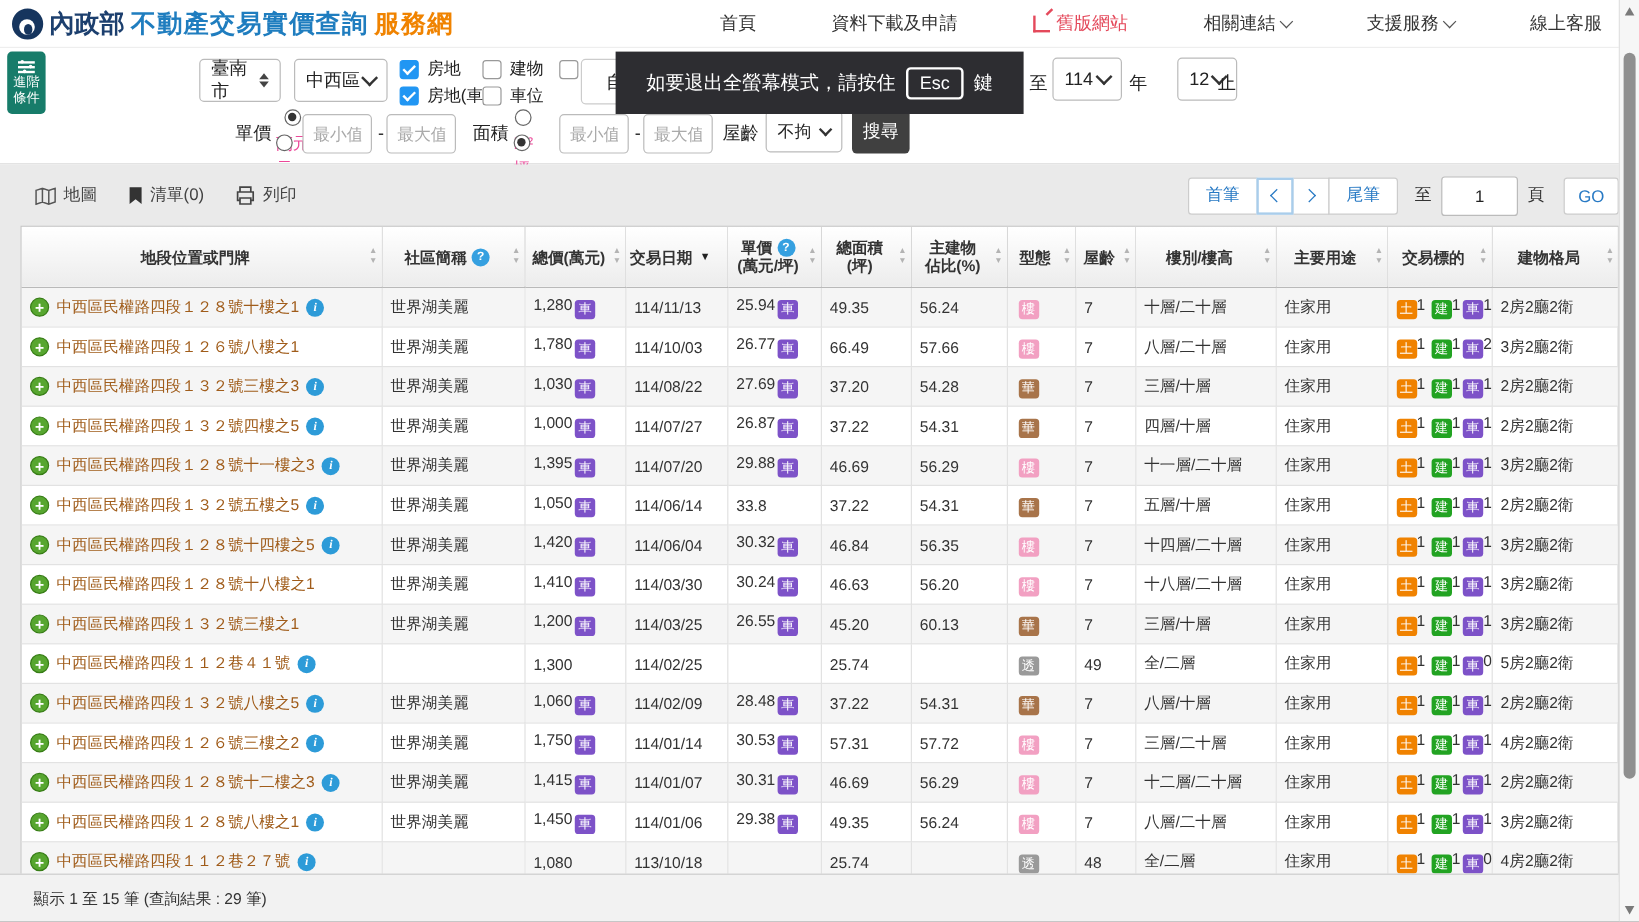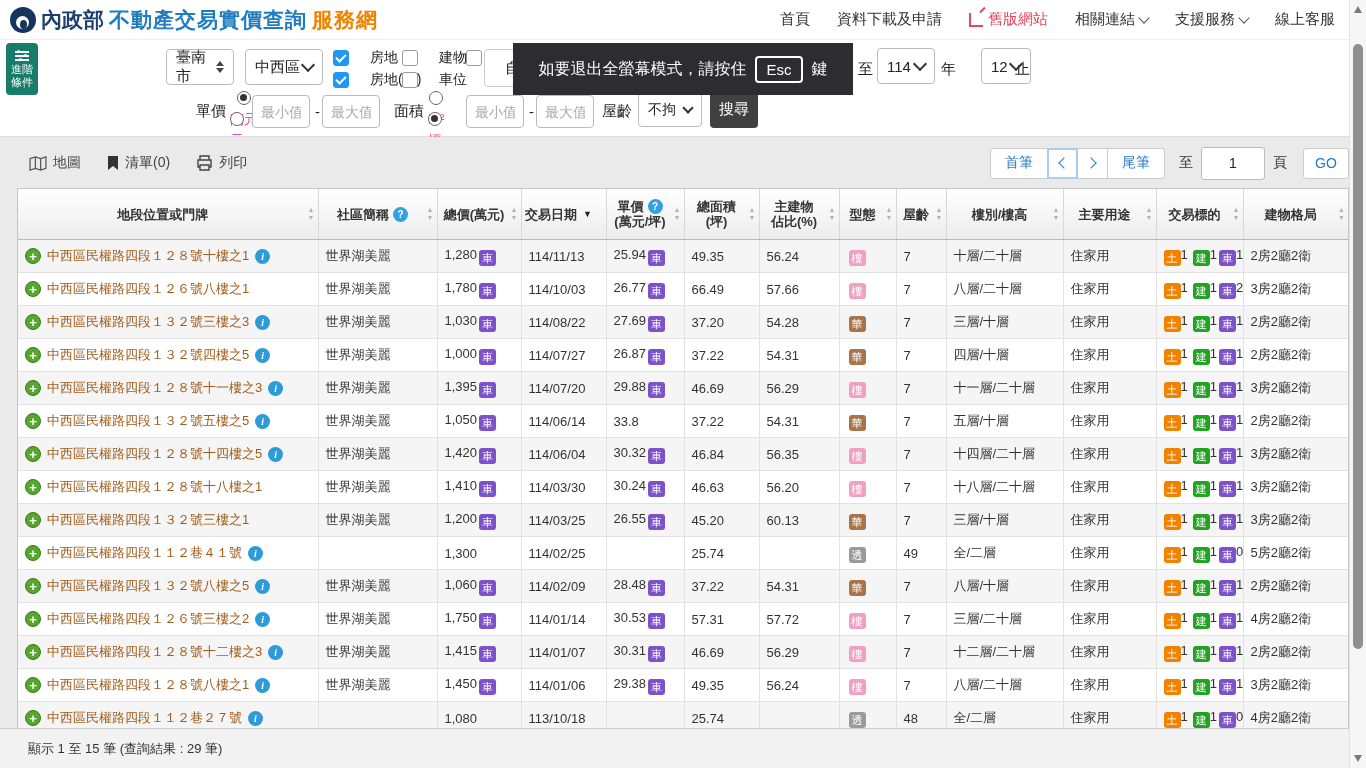--- a/index.html
+++ b/index.html
@@ -11,42 +11,42 @@
     display:flex;align-items:center;justify-content:space-between;box-sizing:border-box;
     padding:0 14px 0 10px;border-bottom:1px solid #eee;}
   .logo{display:flex;align-items:center;gap:5px;}
   .logo-ic{width:26px;height:26px;border-radius:50%;background:#16355e;position:relative;flex:0 0 auto;}
   .logo-ic::after{content:"";position:absolute;left:6px;top:9px;width:13px;height:13px;border-radius:50%;background:#fff;}
   .logo-ic::before{content:"";position:absolute;left:10px;top:13px;width:7px;height:9px;border-radius:50%;background:#16355e;z-index:1;}
   .logo-agency{font-size:21px;font-weight:bold;color:#1c3f6e;font-family:"Liberation Serif","DejaVu Serif",serif;}
   .logo-blue{font-size:21px;font-weight:bold;color:#1f7dbf;letter-spacing:1px;text-align:center;}
   .logo-orange{font-size:21px;font-weight:bold;color:#f08300;letter-spacing:1px;}
   .nav{display:flex;align-items:center;gap:27px;font-size:15px;color:#333;}
-  .nav-item{display:flex;align-items:center;gap:5px;cursor:pointer;white-space:nowrap;}
+  .nav-item{display:flex;align-items:center;gap:5px;cursor:pointer;white-space:nowrap;margin-left:36px;}
   .nav-old{color:#e4495b;}
   .ext-ic{width:12px;height:12px;border:2px solid #e4495b;border-top:none;border-right:none;position:relative;display:inline-block;}
   .ext-ic::after{content:"";position:absolute;right:-3px;top:-4px;width:7px;height:2px;background:#e4495b;box-shadow:0 0 0 0;transform:rotate(-45deg);}
   .caret{width:7px;height:7px;border-right:1.6px solid #555;border-bottom:1.6px solid #555;transform:rotate(45deg);margin-top:-4px;}
 
   
   .filterbar{position:absolute;top:40px;left:0;width:1366px;height:96px;background:#fff;border-bottom:1px solid #ddd;}
   .fb{position:absolute;box-sizing:border-box;}
   .adv-tab{left:6px;top:3px;width:32px;height:52px;background:#177c6a;border-radius:4px;color:#fff;
     display:flex;flex-direction:column;align-items:center;justify-content:center;gap:1px;font-size:11px;cursor:pointer;z-index:40;line-height:12px;}
   .slider-ic{width:14px;height:10px;position:relative;margin-bottom:2px;}
   .slider-ic::before{content:"";position:absolute;left:0;top:1px;width:14px;height:1.5px;background:#fff;box-shadow:0 4px 0 #fff,0 8px 0 #fff;}
   .slider-ic::after{content:"";position:absolute;left:2px;top:0;width:3px;height:3px;border-radius:50%;background:#fff;box-shadow:7px 4px 0 #fff,2px 8px 0 #fff;}
   .selbox{background:#fff;border:1px solid #bbb;border-radius:4px;display:flex;align-items:center;
     justify-content:space-between;padding:0 9px;font-size:15px;color:#222;cursor:pointer;}
   .chev{width:8px;height:8px;border-right:2px solid #333;border-bottom:2px solid #333;transform:rotate(45deg);margin-top:-4px;flex:0 0 auto;}
   .updown{display:flex;flex-direction:column;gap:2px;align-items:center;}
   .updown i{width:0;height:0;border-left:4px solid transparent;border-right:4px solid transparent;}
   .updown .u{border-bottom:5px solid #444;}
   .updown .d{border-top:5px solid #444;}
-  .cb{display:flex;align-items:center;gap:21px;font-size:14px;color:#222;cursor:pointer;height:20px;}
+  .cb{display:flex;align-items:center;gap:7px;font-size:14px;color:#222;cursor:pointer;height:20px;}
   .cbbox{width:16px;height:16px;border-radius:3px;border:1.5px solid #999;background:#fff;box-sizing:border-box;position:relative;flex:0 0 auto;}
   .cb.on .cbbox{background:#2196f3;border-color:#2196f3;}
   .cb.on .cbbox::after{content:"";position:absolute;left:4px;top:1px;width:4px;height:8px;border:solid #fff;border-width:0 2px 2px 0;transform:rotate(45deg);}
   .radio{display:flex;align-items:center;gap:6px;font-size:14px;color:#ec4899;cursor:pointer;height:18px;flex-direction:column;}
   .rb{width:14px;height:14px;border-radius:50%;border:1.5px solid #666;box-sizing:border-box;background:#fff;position:relative;flex:0 0 auto;}
   .radio.on .rb::after{content:"";position:absolute;left:2px;top:2px;width:7px;height:7px;border-radius:50%;background:#333;}
   .tinput{background:#fff;border:1px solid #bbb;border-radius:4px;font-size:14px;color:#222;padding:0 8px;box-sizing:border-box;}
   .tinput::placeholder{color:#aaa;}
   .lbl{font-size:15px;color:#222;white-space:nowrap;}
   .search-btn{background:#404040;color:#fff;border:none;border-radius:4px;font-size:15px;cursor:pointer;}

